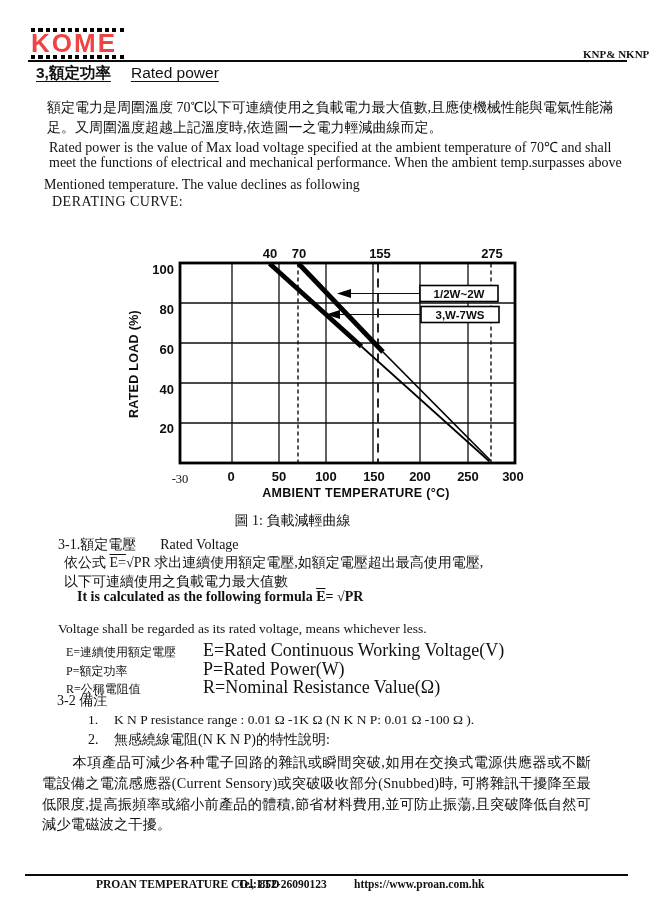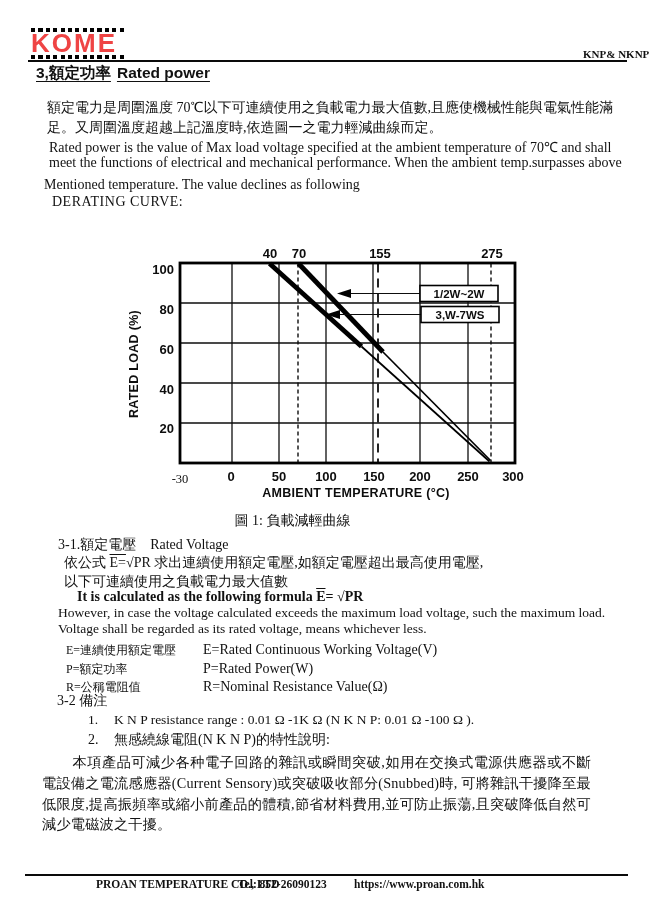--- a/index.html
+++ b/index.html
@@ -11,31 +11,31 @@
   .logo{left:31px;top:27px;}
   .logo-dots{display:flex;gap:3.2px;margin:1px 0;}
   .logo-dots i{width:4.2px;height:4.2px;background:#000;display:block;}
   .logo-word{font-family:"Liberation Sans",sans-serif;font-weight:900;font-size:26px;
              line-height:21px;letter-spacing:2px;color:#ef4444;}
   .product-code{left:583px;top:48px;font-size:11px;font-weight:600;}
   .header-rule{left:28px;top:60px;width:599px;height:2.4px;background:#0a0a0a;}
   .section-title{left:36px;top:63px;font-family:"Liberation Sans",sans-serif;font-size:15.5px;
                  text-decoration:underline;text-underline-offset:3px;}
   .section-title .zh-part{font-weight:800;}
-  .section-title .en-part{font-weight:700;margin-left:6px;}
+  .section-title .en-part{font-weight:400;margin-left:20px;}
   
   .zh{font-size:14px;}
   .en{font-size:14px;}
   .caps{letter-spacing:0.5px;}
   
   .ovl{text-decoration:overline;}
   .bold{font-weight:700;}
   
   .def-row .dzh{display:inline-block;width:137px;font-size:12px;}
-  .def-row .den{font-size:14px;}
+  .def-row .den{font-size:18px;}
   .num{display:inline-block;width:26px;}
   
   .description{left:42px;top:752px;width:549px;white-space:normal;font-size:14.2px;
                line-height:20.8px;text-indent:2.15em;text-align:justify;letter-spacing:0.2px;}
   
   .footer-rule{left:25px;top:874px;width:603px;height:2px;background:#0a0a0a;}
   .foot{font-size:11.5px;font-weight:600;top:878px;}
   
   .chart-svg{position:absolute;left:110px;top:235px;}
   .chart-svg text{fill:#0d0d0d;font-family:"Liberation Sans",sans-serif;font-weight:700;}
@@ -163,30 +163,29 @@
     </g>
 
     <text x="356" y="497" text-anchor="middle" font-size="12.5" letter-spacing="0.3">AMBIENT TEMPERATURE (°C)</text>
     <text transform="translate(138,364) rotate(-90)" text-anchor="middle" font-size="12.5" letter-spacing="0.3">RATED LOAD (%)</text>
   </svg>
 
   <div class="abs zh" style="left:120px;top:512px;width:345px;text-align:center">圖 1: 負載減輕曲線</div>
 
   <div class="abs" style="left:58px;top:535px">
     <span class="zh">3-1.額定電壓</span>
-    <span class="en" style="margin-left:10px">Rated Voltage</span>
+    <span class="en" style="margin-left:20px">Rated Voltage</span>
   </div>
   <div class="abs zh" style="left:64px;top:554px">
     <span>依公式 </span><span class="ovl">E=</span><span>√PR 求出連續使用額定電壓,如額定電壓超出最高使用電壓,</span>
   </div>
   <div class="abs zh" style="left:64px;top:573px">以下可連續使用之負載電力最大值數</div>
   <div class="abs en bold" style="left:77px;top:589px">
     <span>It is calculated as the following formula </span><span class="ovl">E</span><span>= √PR</span>
   </div>
-  <div class="abs en" style="left:58px;top:605px;font-size:13.5px">However, in case the voltage calculated exceeds the maximum load voltage, such the maximum load.</div>
   <div class="abs en" style="left:58px;top:621px;font-size:13.5px">Voltage shall be regarded as its rated voltage, means whichever less.</div>
 
   <div class="abs def-row" style="left:66px;top:640px">
     <span class="dzh">E=連續使用額定電壓</span><span class="den">E=Rated Continuous Working Voltage(V)</span>
   </div>
   <div class="abs def-row" style="left:66px;top:659px">
     <span class="dzh">P=額定功率</span><span class="den">P=Rated Power(W)</span>
   </div>
   <div class="abs def-row" style="left:66px;top:677px">
     <span class="dzh">R=公稱電阻值</span><span class="den">R=Nominal Resistance Value(Ω)</span>

